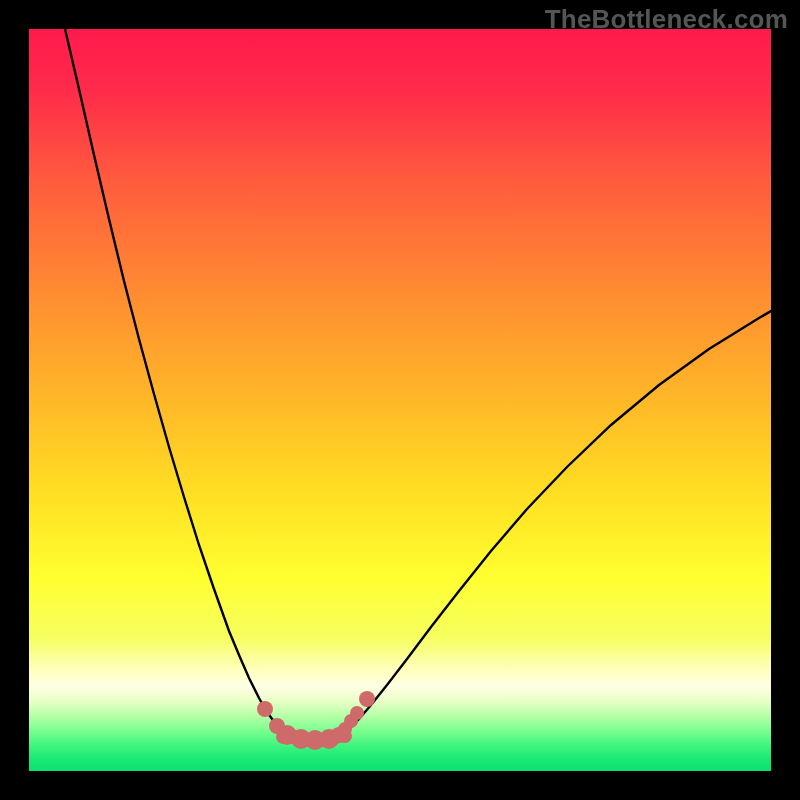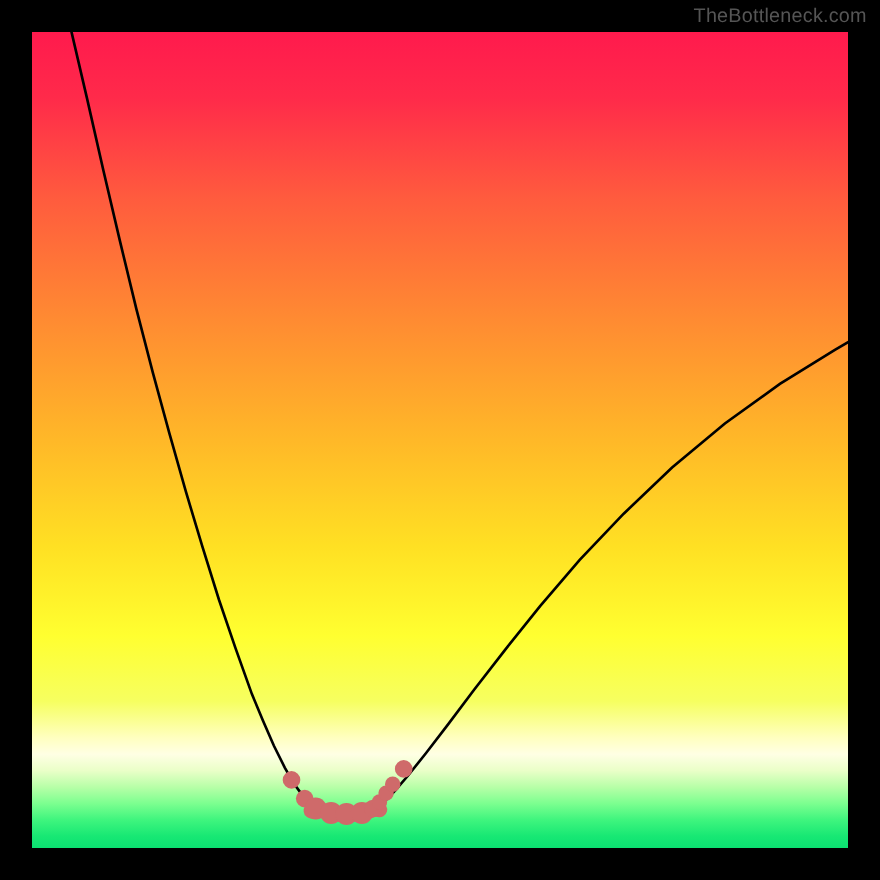--- a/index.html
+++ b/index.html
@@ -17,22 +17,22 @@
     top: 29px;
     width: 742px;
     height: 742px;
     overflow: hidden;
   }
   .watermark {
     position: absolute;
     top: 4px;
     right: 12px;
     color: #555;
-    font-size: 18px;
-    font-weight: 400;
+    font-size: 26px;
+    font-weight: 700;
     letter-spacing: 0.2px;
   }
   svg {
     position: absolute;
     inset: 0;
   }
 </style>
 </head>
 <body>
 

